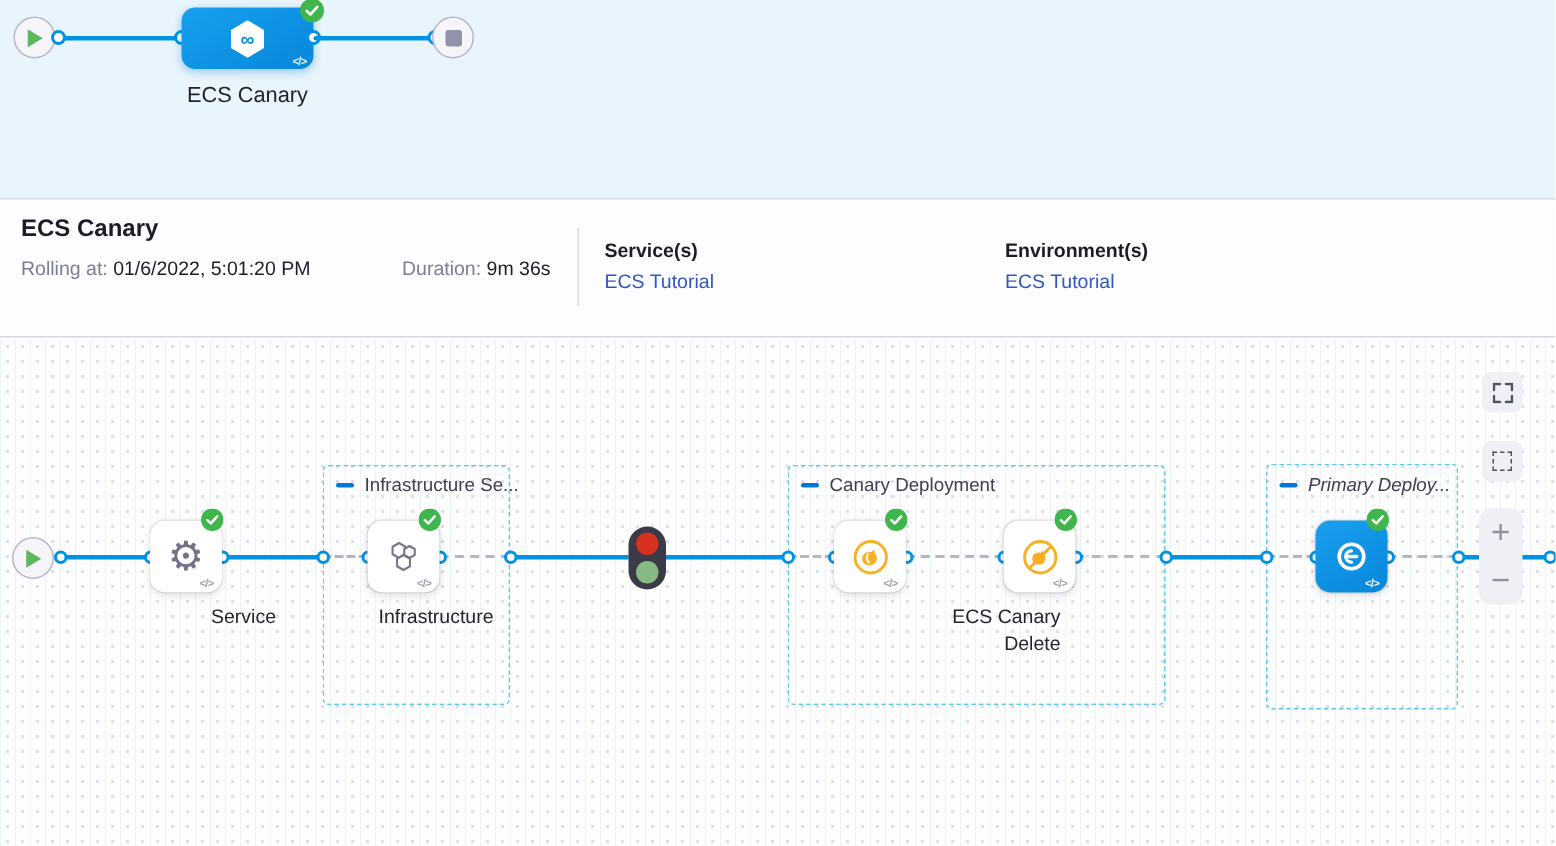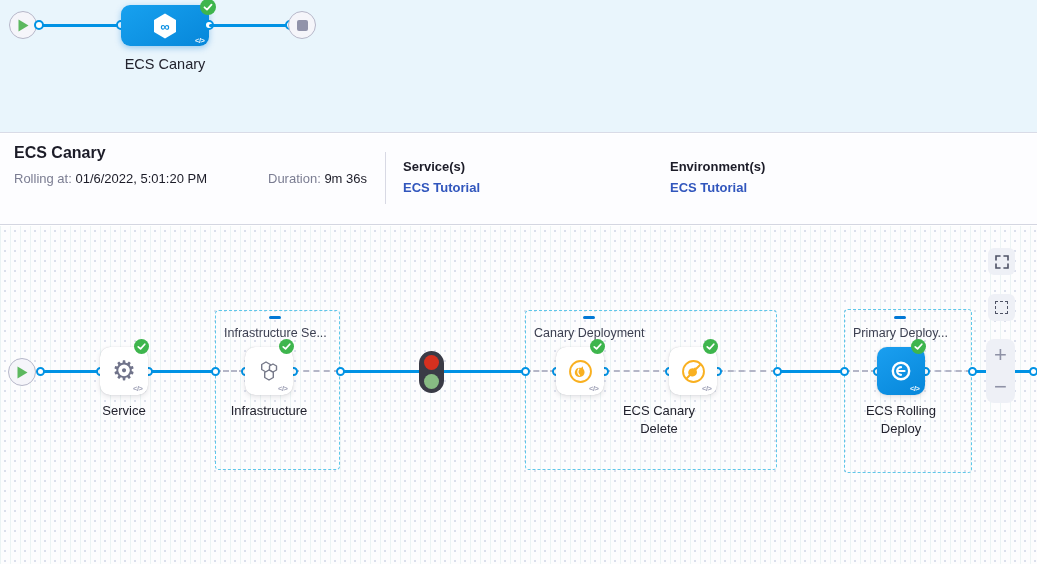--- a/index.html
+++ b/index.html
@@ -19,38 +19,38 @@
   .code-tag.white { color:rgba(255,255,255,.92); }
   .mini-label { position:absolute; left:105px; top:56px; width:120px; text-align:center; font-size:14.5px; color:#23232e; }
 
   
   .header { position:absolute; left:0; top:134px; width:1037px; height:91px; background:#fdfdff; border-bottom:1px solid #d4d6e1; }
   .h-title { position:absolute; left:14px; top:10px; font-size:16px; font-weight:bold; color:#1c1c28; }
   .h-row { position:absolute; font-size:13px; color:#1c1c28; }
   .h-muted { color:#7b7d92; }
   .h-divider { position:absolute; left:385px; top:18px; width:1px; height:52px; background:#d8d9e4; }
   .h-block-label { position:absolute; font-size:13px; font-weight:bold; color:#1c1c28; }
-  .h-link { position:absolute; font-size:13px; color:#3156bd; cursor:pointer;font-weight:bold; }
+  .h-link { position:absolute; font-size:13px; color:#3156bd; cursor:pointer; }
 
   
   .canvas { position:absolute; left:0; top:226px; width:1037px; height:338px; background-color:#fdfdfe;
     background-image:
       repeating-linear-gradient(to right, rgba(214,233,233,.45) 0 1px, transparent 1px 10px),
       radial-gradient(circle, #dbdfec 1.1px, transparent 1.3px);
     background-size:10px 10px, 10px 10px; }
   .line { position:absolute; top:370px; height:3px; background:#0092e4; }
   .dline { position:absolute; top:370px; height:0; border-top:2px dashed #b4b6c7; }
   .gport { position:absolute; top:367px; width:9px; height:9px; border-radius:50%; background:#fff; border:2px solid #0092e4; }
   .card { position:absolute; top:347px; width:48px; height:48px; background:#fff; border-radius:10px;
     box-shadow:0 2px 5px rgba(40,41,61,.12), 0 0 1px rgba(40,41,61,.25);
     display:flex; align-items:center; justify-content:center; cursor:pointer; }
   .card.blue { background:linear-gradient(150deg,#1a9ff0,#0787da); }
-  .node-label { position:absolute; top:402px; font-size:13px; line-height:17.5px; color:#23232e; text-align:center; }
+  .node-label { position:absolute; top:402px; font-size:13px; line-height:17.5px; color:#23232e; text-align:right; }
   .group { position:absolute; border:1px dashed #5ec7e9; border-radius:4px; }
-  .group-title { position:absolute; display:flex; align-items:center; gap:7px; font-size:12.5px; color:#3c3f50; white-space:nowrap;flex-direction:column; }
+  .group-title { position:absolute; display:flex; align-items:center; gap:7px; font-size:12.5px; color:#3c3f50; white-space:nowrap; }
   .minus-handle { width:12px; height:3px; background:#0278d5; border-radius:2px; cursor:pointer; }
   .gear-glyph { font-size:27px; color:#70738a; line-height:1; }
   .tlight { position:absolute; left:419px; top:351px; width:25px; height:42px; background:#3a3b46; border-radius:13px;
     display:flex; flex-direction:column; align-items:center; justify-content:space-between; padding:4px 0; cursor:pointer; }
   .tl-lamp { width:15px; height:15px; border-radius:50%; }
   .tl-red { background:#d6301f; }
   .tl-green { background:#87ba83; }
 
   
   .ctl-btn { position:absolute; left:988px; width:27px; height:27px; background:#eef0f6; border-radius:6px;
@@ -124,21 +124,21 @@
   <div class="group-title" style="left:224px;top:316px;">
     <span class="minus-handle"></span>
     <span>Infrastructure Se...</span>
   </div>
   <div class="group" style="left:525px;top:310px;width:252px;height:160px;"></div>
   <div class="group-title" style="left:534px;top:316px;">
     <span class="minus-handle"></span>
     <span>Canary Deployment</span>
   </div>
   <div class="group" style="left:844px;top:309px;width:128px;height:164px;"></div>
-  <div class="group-title" style="left:853px;top:316px;">
+  <div class="group-title" style="left:853px;top:316px;font-style:italic;">
     <span class="minus-handle"></span>
     <span>Primary Deploy...</span>
   </div>
 
   <div class="line" style="left:37px;width:63px;"></div>
   <div class="line" style="left:148px;width:67px;"></div>
   <div class="line" style="left:340px;width:79px;"></div>
   <div class="line" style="left:444px;width:81px;"></div>
   <div class="line" style="left:777px;width:67px;"></div>
   <div class="line" style="left:972px;width:65px;"></div>
@@ -257,21 +257,20 @@
       </svg>
     </span>
     <span class="code-tag white" style="left:33px;top:37px;">&lt;/&gt;</span>
   </div>
   <span class="badge" style="left:911px;top:339px;width:15px;height:15px;">
     <svg width="15" height="15" viewBox="0 0 16 16">
         <circle cx="8" cy="8" r="8" fill="#3eb54d"></circle>
         <polyline points="4.5,8.3 7,10.6 11.5,5.6" fill="none" stroke="#fff" stroke-width="1.8" stroke-linecap="round" stroke-linejoin="round"></polyline>
       </svg>
   </span>
-  <div class="node-label" style="left:853px;width:96px;">ECS Rolling Deploy</div>
 
   <div class="ctl-btn" style="top:248px;">
     <span style="display:flex;">
       <svg width="14" height="14" viewBox="0 0 14 14" fill="none" stroke="#4e5265" stroke-width="1.6" stroke-linecap="round">
         <path d="M1,5 V1 H5"></path>
           <path d="M9,1 H13 V5"></path>
           <path d="M13,9 V13 H9"></path>
           <path d="M5,13 H1 V9"></path>
       </svg>
     </span>

